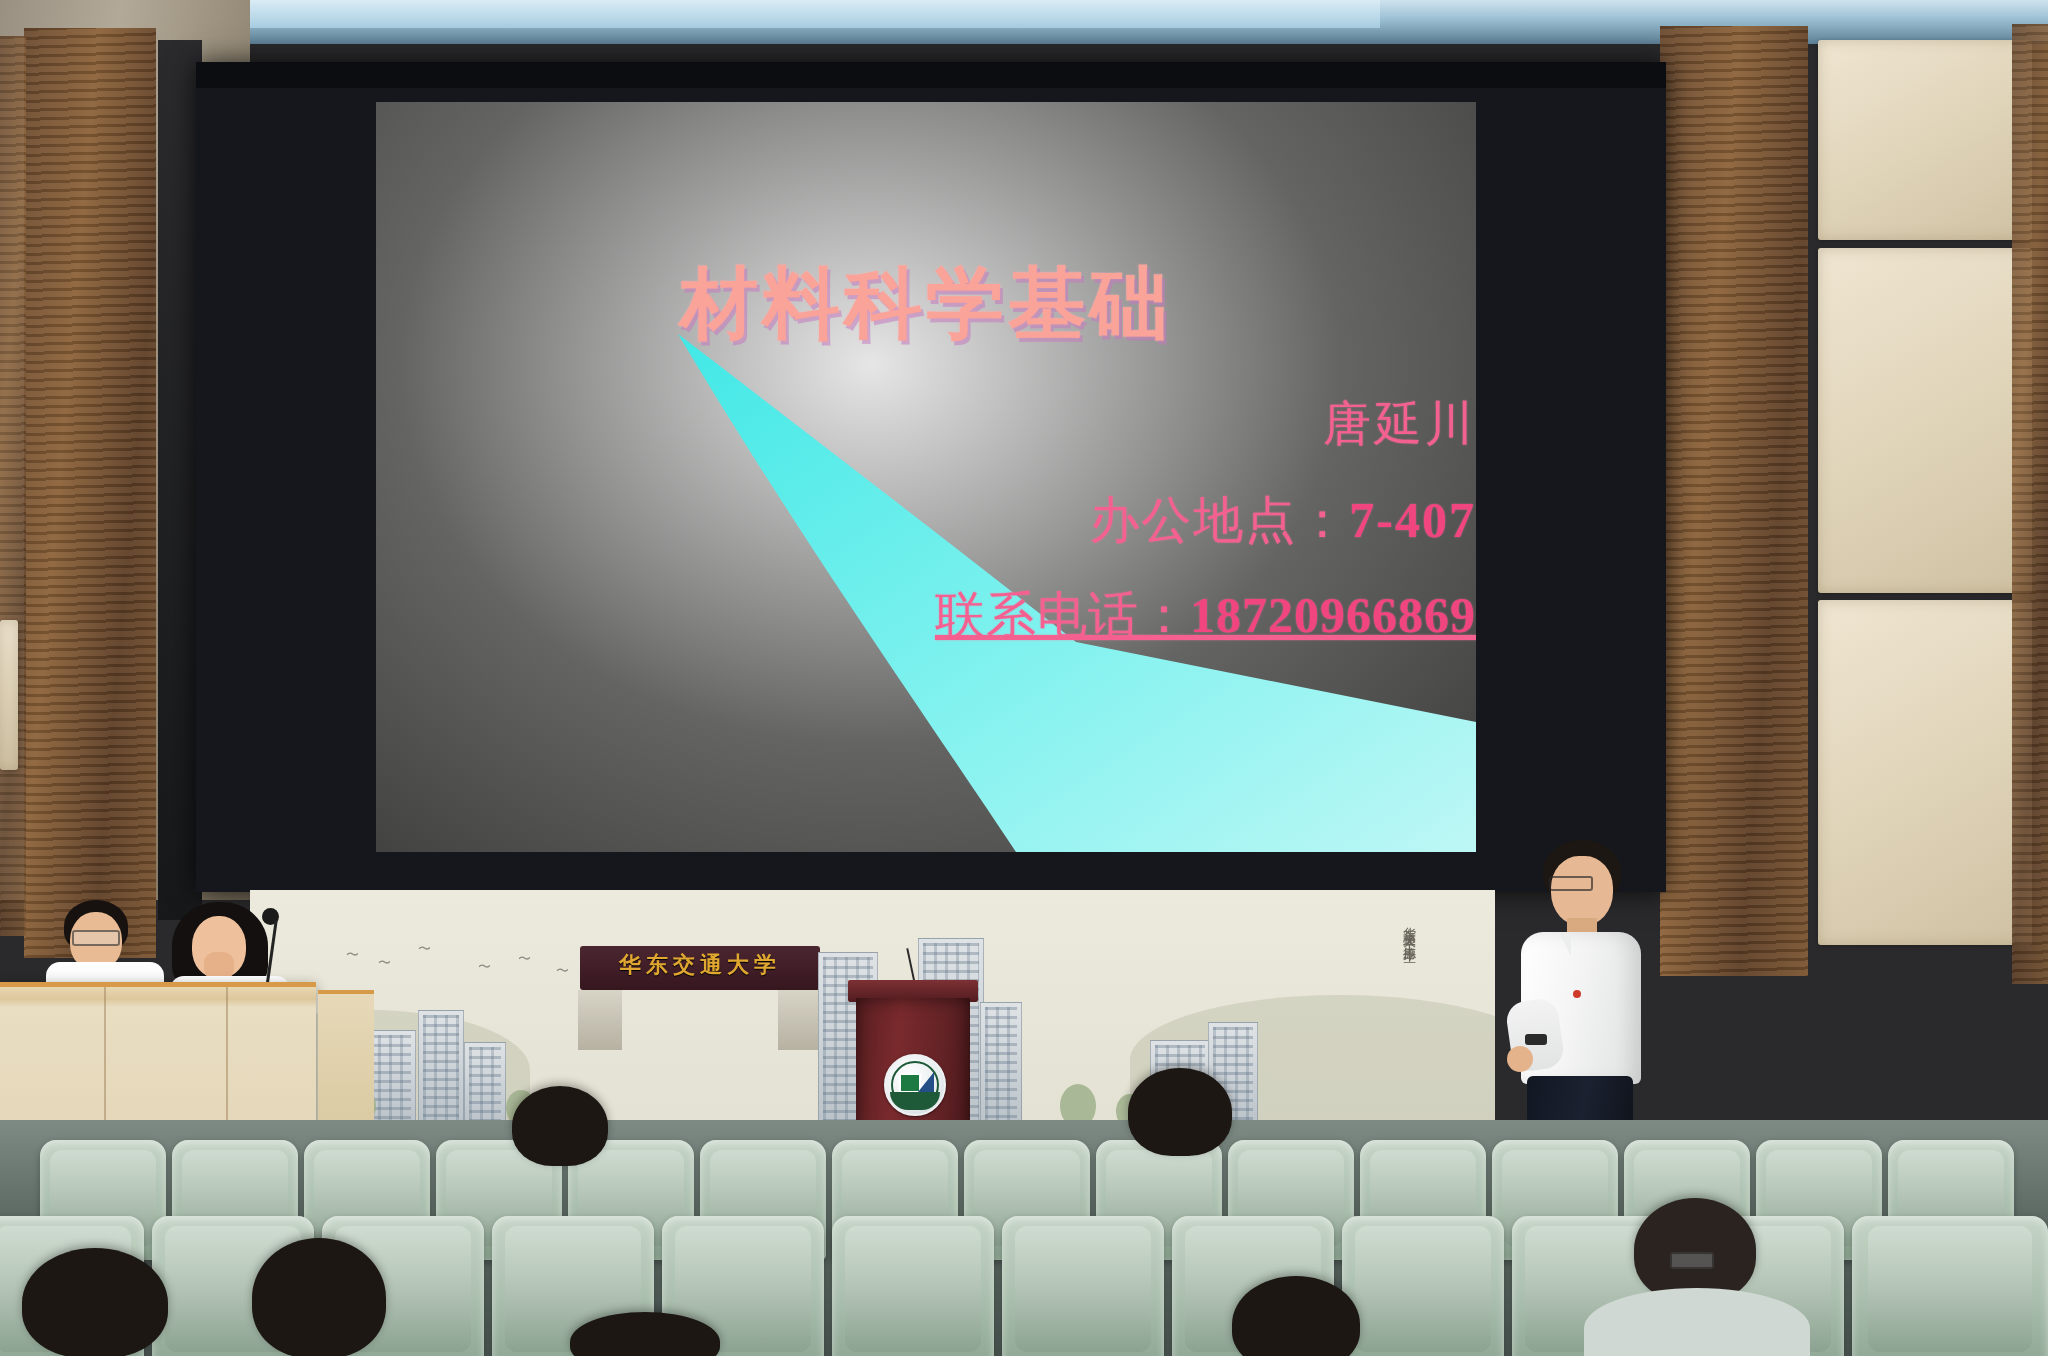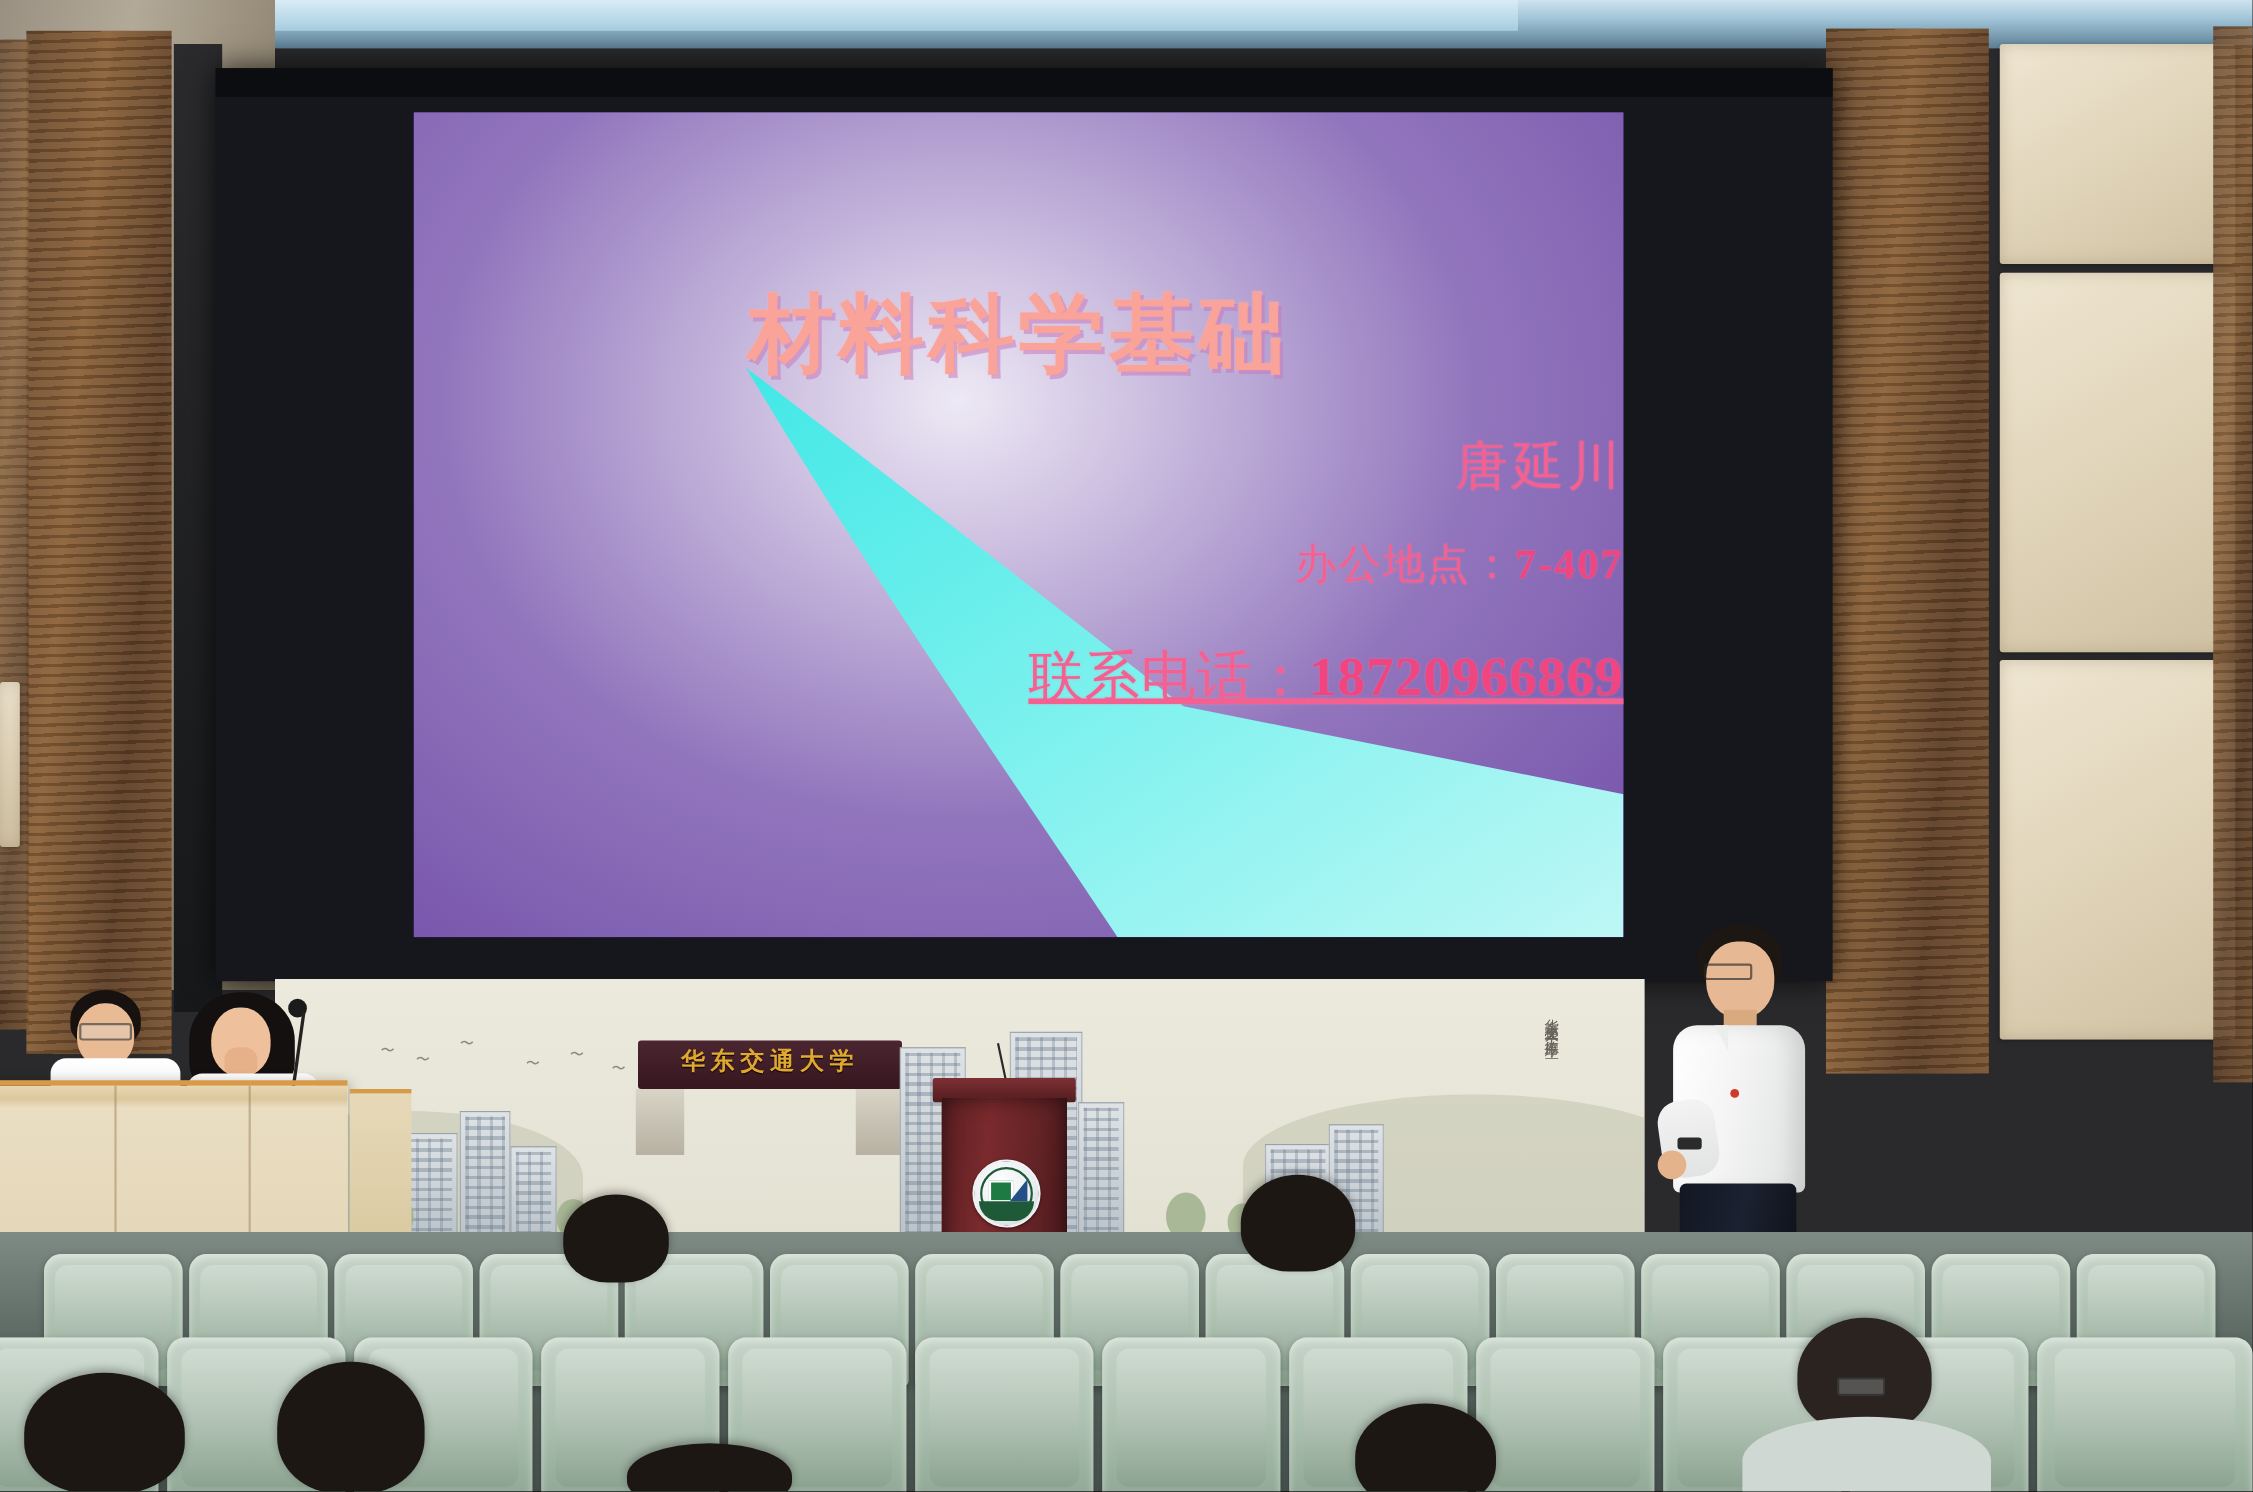--- a/index.html
+++ b/index.html
@@ -37,21 +37,21 @@
   #screen-frame{
     position:absolute;left:196px;top:62px;width:1470px;height:830px;
     background:#15171c;
     box-shadow:0 0 26px rgba(0,0,0,.75);
   }
   #screen-frame .bezel-top{
     position:absolute;left:0;top:0;width:100%;height:26px;background:#0c0d10;
   }
   #slide{
     position:absolute;left:180px;top:40px;width:1100px;height:750px;
-    background:#4c1d95;
+    background:#000000;
     overflow:hidden;
   }
   .slide-glow{
     position:absolute;inset:0;
     background:radial-gradient(ellipse at 45% 35%, rgba(255,255,255,.9) 0%, rgba(250,250,248,.4) 55%, rgba(230,232,228,.25) 100%);
     pointer-events:none;
   }
   .cyan-wedge{
     position:absolute;left:0;top:0;width:100%;height:100%;
     pointer-events:none;
@@ -70,21 +70,21 @@
   }
   .slide-line{
     position:absolute;left:0;right:0;
     text-align:right;
     font-family:"DejaVu Sans","Liberation Sans",sans-serif;
     color:#f4608f;
     text-shadow:0 0 2px rgba(255,120,170,.6);
     white-space:nowrap;
   }
   .l-presenter{top:290px;font-size:48px;letter-spacing:3px;}
-  .l-office   {top:385px;font-size:38px;letter-spacing:2px;}
+  .l-office   {top:385px;font-size:50px;letter-spacing:2px;}
   .l-phone    {top:480px;font-size:50px;letter-spacing:1px;text-decoration:underline;}
   .l-college  {top:572px;font-size:50px;letter-spacing:2px;color:#f06a95;}
   .l-dept     {top:655px;font-size:50px;letter-spacing:2px;color:#f4608f;}
   .num{font-family:"Liberation Serif","DejaVu Serif",serif;font-weight:bold;color:#f1457f;}
 
   
   #mural{
     position:absolute;left:250px;top:890px;width:1245px;height:270px;
     background:linear-gradient(180deg,#e8e6da 0%,#dedccd 55%,#cfccbb 100%);
     overflow:hidden;

